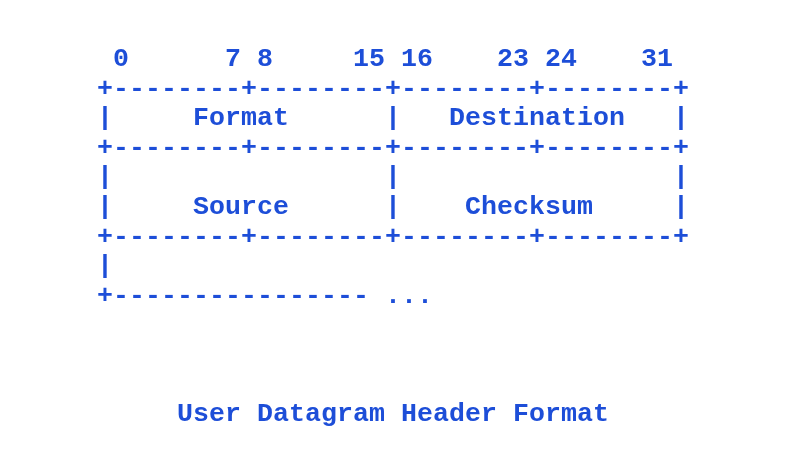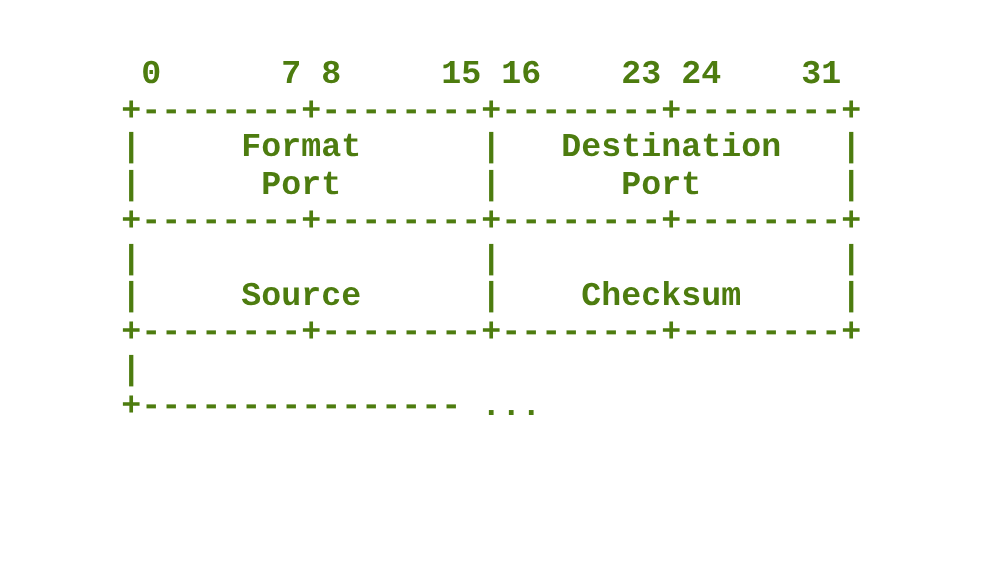--- a/index.html
+++ b/index.html
@@ -10,21 +10,21 @@
   .screen {
     position: relative;
     width: 790px;
     height: 464px;
     background: #ffffff;
     overflow: hidden;
     font-family: "Liberation Mono", "DejaVu Sans Mono", monospace;
     font-weight: 700;
     font-size: 26.6px;
     line-height: 29.6px;
-    color: #4d7c0f;
+    color: #1d4ed8;
   }
   .ascii-art {
     position: absolute;
     left: 97px;
     top: 45px;
   }
   .ascii-line {
     white-space: pre;
     height: 29.6px;
     letter-spacing: 0.04px;
@@ -38,21 +38,21 @@
   }
 </style>
 </head>
 <body>
 
 <div class="screen">
   <div class="ascii-art">
     <div class="ascii-line"> 0      7 8     15 16    23 24    31</div>
     <div class="ascii-line">+--------+--------+--------+--------+</div>
     <div class="ascii-line">|     Format      |   Destination   |</div>
-    <div class="ascii-line">|      Port       |      Port       |</div>
     <div class="ascii-line">+--------+--------+--------+--------+</div>
     <div class="ascii-line">|                 |                 |</div>
     <div class="ascii-line">|     Source      |    Checksum     |</div>
     <div class="ascii-line">+--------+--------+--------+--------+</div>
     <div class="ascii-line">|</div>
     <div class="ascii-line">+---------------- ...</div>
   </div>
+  <div class="caption">User Datagram Header Format</div>
 </div>
 
 </body></html>

